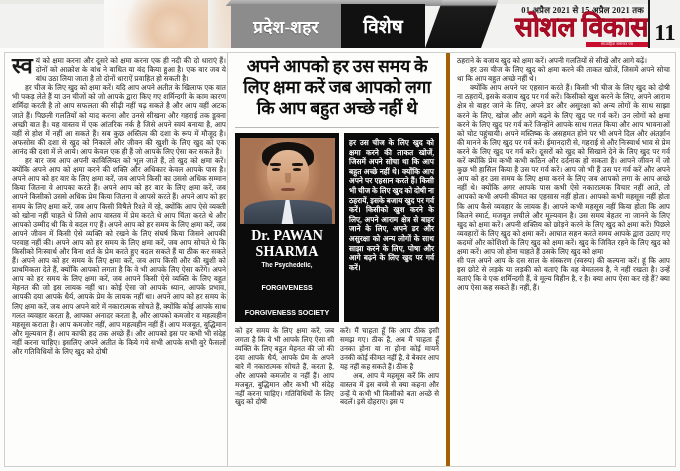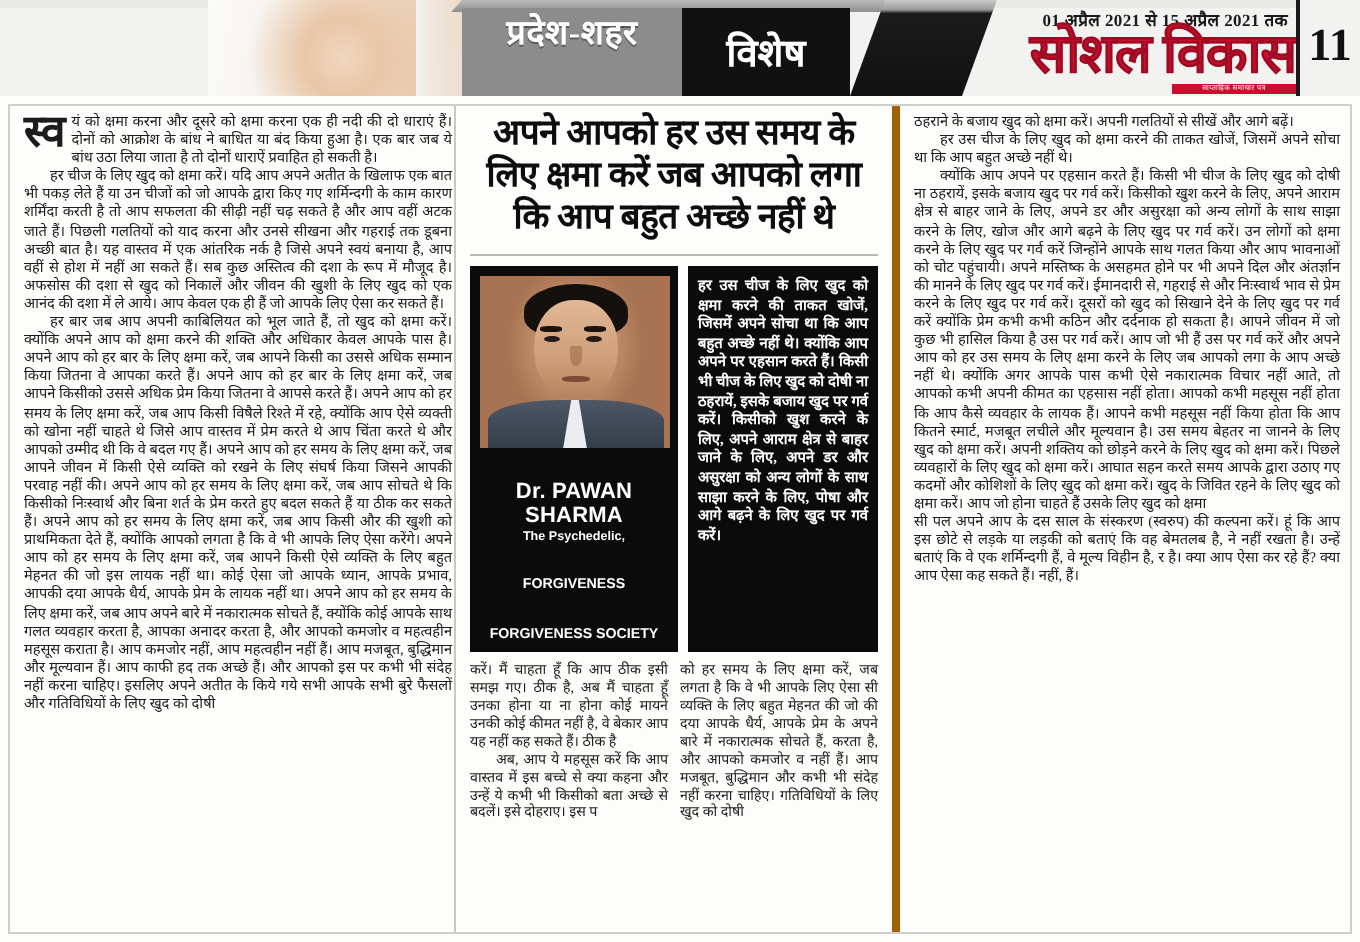--- a/index.html
+++ b/index.html
@@ -81,21 +81,21 @@
   .tab-band {
     position: absolute;
     left: 231px; top: 4px;
     height: 44px;
     display: flex;
     align-items: stretch;
   }
   .tab-gray {
     background: #8c8c8c;
     color: #ffffff;
-    display: flex; justify-content: center;
+    display: flex; align-items: center; justify-content: center;
     padding: 0 12px;
     font-family: "Liberation Serif", serif;
     font-weight: 700;
     font-size: 17px;
     letter-spacing: .3px;
     text-shadow: 0 1px 0 rgba(0,0,0,.35);
     min-width: 110px;
   }
   .tab-black {
     background: #111111;
@@ -170,21 +170,21 @@
     line-height: 5px;
     letter-spacing: .2px;
     font-family: "Liberation Sans", sans-serif;
   }
   .page-num-box {
     position: absolute;
     right: 0; top: 0;
     width: 32px; height: 48px;
     background: #f2f2f0;
     border-left: 2px solid #1a1a1a;
-    display: flex; align-items: center; justify-content: center;
+    display: flex; align-items: flex-end; justify-content: center;
   }
   .page-num {
     font-family: "Liberation Serif", serif;
     font-weight: 700;
     font-size: 23px;
     color: #111;
     line-height: 1;
     padding-bottom: 4px;
   }
 
@@ -315,24 +315,24 @@
     border-radius: 40% 40% 0 0;
   }
   .p-shirt {
     position: absolute; left: 36px; top: 62px;
     width: 24px; height: 26px;
     background: #e9edf2;
     clip-path: polygon(42% 0, 58% 0, 76% 100%, 24% 100%);
   }
   .p-name {
     color: #ffffff;
-    font-family: Liberation Sans, sans-serif;
-    font-weight: 700;
-    font-size: 11px;
-    margin-top: 16px;
+    font-family: Liberation Serif, serif;
+    font-weight: 700;
+    font-size: 14px;
+    margin-top: 4px;
     letter-spacing: .1px;
   }
   .p-role1 {
     color: #ffffff;
     font-family: "Liberation Sans", sans-serif;
     font-weight: 700;
     font-size: 6.3px;
     margin-top: 1px;
   }
   .p-role2 {
@@ -446,27 +446,27 @@
             <div class="p-role2">FORGIVENESS</div>
             <div class="p-role2">FORGIVENESS SOCIETY</div>
           </div>
 
           <div class="callout">हर उस चीज के लिए खुद को क्षमा करने की ताकत खोजें, जिसमें अपने सोचा था कि आप बहुत अच्छे नहीं थे। क्योंकि आप अपने पर एहसान करते हैं। किसी भी चीज के लिए खुद को दोषी ना ठहरायें, इसके बजाय खुद पर गर्व करें। किसीको खुश करने के लिए, अपने आराम क्षेत्र से बाहर जाने के लिए, अपने डर और असुरक्षा को अन्य लोगों के साथ साझा करने के लिए, पोषा और आगे बढ़ने के लिए खुद पर गर्व करें।</div>
         </div>
 
         <div class="mid-split">
           <div>
             <div class="body-text">
-              <p class="noindent">करें। मैं चाहता हूँ कि आप ठीक इसी समझ गए। ठीक है, अब मैं चाहता हूँ उनका होना या ना होना कोई मायने उनकी कोई कीमत नहीं है, वे बेकार आप यह नहीं कह सकते हैं। ठीक है</p>
-              <p>अब, आप ये महसूस करें कि आप वास्तव में इस बच्चे से क्या कहना और उन्हें ये कभी भी किसीको बता अच्छे से बदलें। इसे दोहराए। इस प</p>
+              <p class="noindent">को हर समय के लिए क्षमा करें, जब लगता है कि वे भी आपके लिए ऐसा सी व्यक्ति के लिए बहुत मेहनत की जो की दया आपके धैर्य, आपके प्रेम के अपने बारे में नकारात्मक सोचते हैं, करता है, और आपको कमजोर व नहीं हैं। आप मजबूत, बुद्धिमान और कभी भी संदेह नहीं करना चाहिए। गतिविधियों के लिए खुद को दोषी</p>
             </div>
           </div>
           <div>
             <div class="body-text">
-              <p class="noindent">को हर समय के लिए क्षमा करें, जब लगता है कि वे भी आपके लिए ऐसा सी व्यक्ति के लिए बहुत मेहनत की जो की दया आपके धैर्य, आपके प्रेम के अपने बारे में नकारात्मक सोचते हैं, करता है, और आपको कमजोर व नहीं हैं। आप मजबूत, बुद्धिमान और कभी भी संदेह नहीं करना चाहिए। गतिविधियों के लिए खुद को दोषी</p>
+              <p class="noindent">करें। मैं चाहता हूँ कि आप ठीक इसी समझ गए। ठीक है, अब मैं चाहता हूँ उनका होना या ना होना कोई मायने उनकी कोई कीमत नहीं है, वे बेकार आप यह नहीं कह सकते हैं। ठीक है</p>
+              <p>अब, आप ये महसूस करें कि आप वास्तव में इस बच्चे से क्या कहना और उन्हें ये कभी भी किसीको बता अच्छे से बदलें। इसे दोहराए। इस प</p>
             </div>
           </div>
         </div>
       </div>
 
       <div class="col col-right">
         <div class="body-text">
           <p class="noindent">ठहराने के बजाय खुद को क्षमा करें। अपनी गलतियों से सीखें और आगे बढ़ें।</p>
           <p>हर उस चीज के लिए खुद को क्षमा करने की ताकत खोजें, जिसमें अपने सोचा था कि आप बहुत अच्छे नहीं थे।</p>
           <p>क्योंकि आप अपने पर एहसान करते हैं। किसी भी चीज के लिए खुद को दोषी ना ठहरायें, इसके बजाय खुद पर गर्व करें। किसीको खुश करने के लिए, अपने आराम क्षेत्र से बाहर जाने के लिए, अपने डर और असुरक्षा को अन्य लोगों के साथ साझा करने के लिए, खोज और आगे बढ़ने के लिए खुद पर गर्व करें। उन लोगों को क्षमा करने के लिए खुद पर गर्व करें जिन्होंने आपके साथ गलत किया और आप भावनाओं को चोट पहुंचायी। अपने मस्तिष्क के असहमत होने पर भी अपने दिल और अंतर्ज्ञान की मानने के लिए खुद पर गर्व करें। ईमानदारी से, गहराई से और निःस्वार्थ भाव से प्रेम करने के लिए खुद पर गर्व करें। दूसरों को खुद को सिखाने देने के लिए खुद पर गर्व करें क्योंकि प्रेम कभी कभी कठिन और दर्दनाक हो सकता है। आपने जीवन में जो कुछ भी हासिल किया है उस पर गर्व करें। आप जो भी हैं उस पर गर्व करें और अपने आप को हर उस समय के लिए क्षमा करने के लिए जब आपको लगा के आप अच्छे नहीं थे। क्योंकि अगर आपके पास कभी ऐसे नकारात्मक विचार नहीं आते, तो आपको कभी अपनी कीमत का एहसास नहीं होता। आपको कभी महसूस नहीं होता कि आप कैसे व्यवहार के लायक हैं। आपने कभी महसूस नहीं किया होता कि आप कितने स्मार्ट, मजबूत लचीले और मूल्यवान है। उस समय बेहतर ना जानने के लिए खुद को क्षमा करें। अपनी शक्तिय को छोड़ने करने के लिए खुद को क्षमा करें। पिछले व्यवहारों के लिए खुद को क्षमा करें। आघात सहन करते समय आपके द्वारा उठाए गए कदमों और कोशिशों के लिए खुद को क्षमा करें। खुद के जिवित रहने के लिए खुद को क्षमा करें। आप जो होना चाहते हैं उसके लिए खुद को क्षमा</p>

